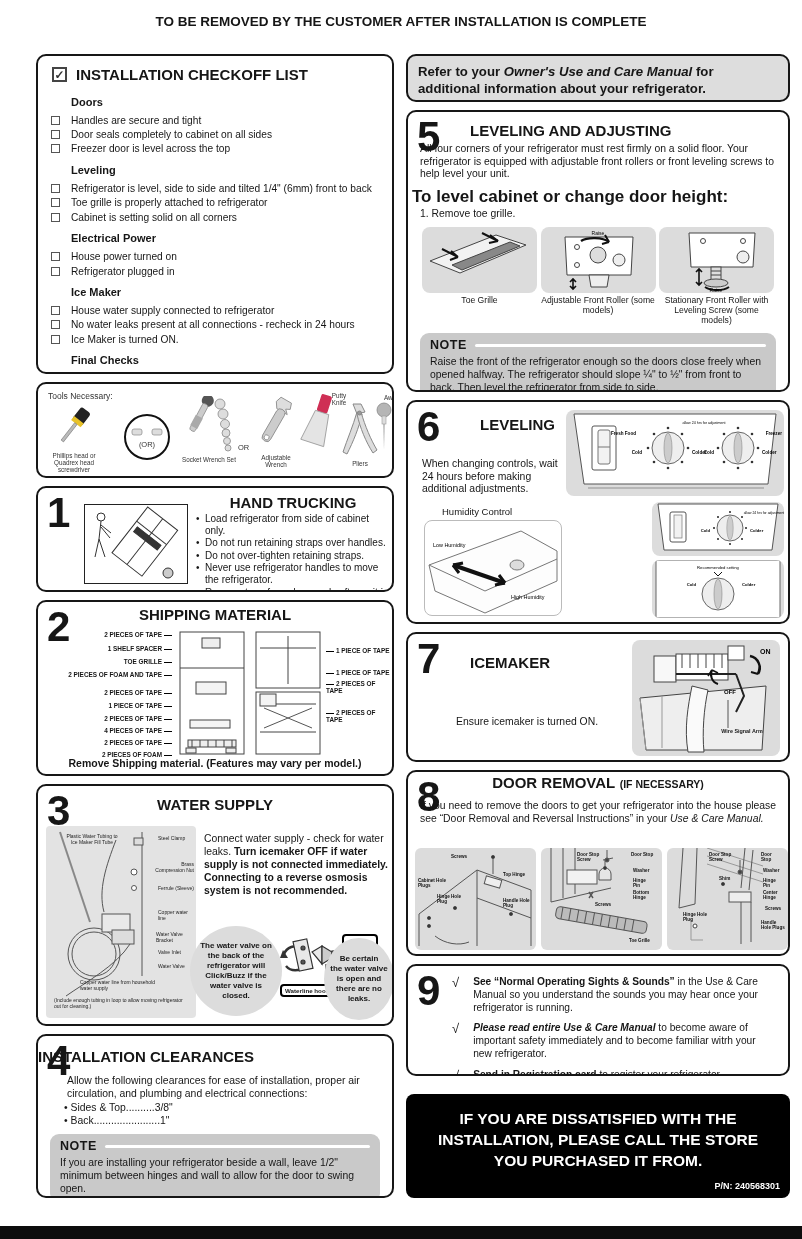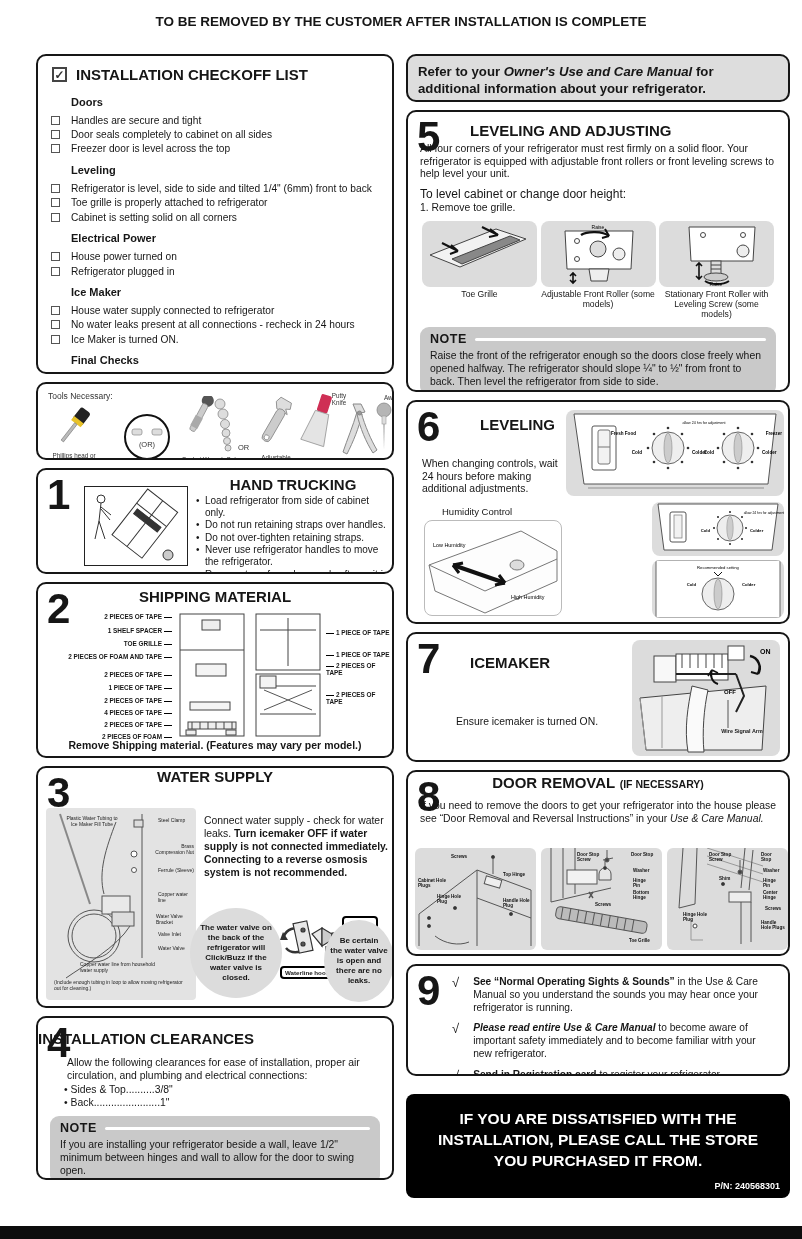--- a/index.html
+++ b/index.html
@@ -14,21 +14,21 @@
 .sec-title{font-weight:bold;font-size:15px;}
 .small-note{font-size:10.4px;line-height:1.22;}
 
 .ck-titlerow{display:flex;align-items:center;gap:9px;padding:10px 0 4px 14px;}
 .ck-big{width:15px;height:15px;border:2px solid #444;display:flex;align-items:center;justify-content:center;font-size:12px;font-weight:bold;color:#333;}
 .ck-head{font-weight:bold;font-size:11px;margin:9px 0 7px 33px;}
 .ck-item{display:flex;align-items:flex-start;padding-left:13px;margin-bottom:2.5px;}
 .ckbox{width:9px;height:9px;border:1.2px solid #555;margin-top:1px;flex:none;}
 .ck-lab{font-size:10.2px;margin-left:11px;line-height:1.15;}
 
-.tools{height:78px;}
+.tools{height:96px;}
 .tools-title{position:absolute;left:10px;top:7px;font-size:8.5px;color:#333;}
 .tool{position:absolute;text-align:center;}
 .t-lab{font-size:6.3px;color:#333;line-height:1.15;}
 .orcircle{width:46px;height:46px;border:2px solid #111;border-radius:50%;background:#fff;display:flex;flex-direction:column;align-items:center;justify-content:center;gap:1px;}
 .or-word{font-size:7.5px;color:#333;}
 
 .ht-img{position:absolute;left:46px;top:16px;width:104px;height:80px;border:1.5px solid #222;background:#fff;}
 .ht-body{position:absolute;left:158px;top:6px;width:194px;}
 .ht-body .sec-title{text-align:center;margin-bottom:2px;}
 .bullet{font-size:10px;line-height:1.16;padding-left:9px;position:relative;margin-bottom:1px;}
@@ -309,21 +309,21 @@
       <div class="shipR" style="top:20px">1 PIECE OF TAPE</div>
       <div class="shipR" style="top:42px">1 PIECE OF TAPE</div>
       <div class="shipR" style="top:53px">2 PIECES OF TAPE</div>
       <div class="shipR" style="top:82px">2 PIECES OF TAPE</div>
     </div>
     <div class="ship-footer">Remove Shipping material. (Features may vary per model.)</div>
   </div>
 
   <div class="box" style="height:242px">
     <div class="bignum">3</div>
-    <div class="sec-title" style="text-align:center;">WATER SUPPLY</div>
+    <div class="sec-title" style="text-align:center;padding-top:10px">WATER SUPPLY</div>
     <div class="wd">
       <svg width="150" height="192" viewBox="0 0 150 192">
         <g stroke="#555" fill="none" stroke-width="1">
           <line x1="96" y1="6" x2="96" y2="150"></line>
           <path d="M14,6 L44,96" stroke-width="2" stroke="#888"></path>
           <path d="M70,14 C60,40 52,64 58,86"></path>
           <circle cx="48" cy="128" r="26"></circle>
           <circle cx="48" cy="128" r="22"></circle>
           <rect x="56" y="88" width="28" height="18" fill="#e9e9e9"></rect>
           <rect x="66" y="104" width="22" height="14" fill="#ddd"></rect>
@@ -392,21 +392,21 @@
 <div class="col-r">
 
   <div class="box refer">
     <div class="refer-text"><span>Refer to your </span><span class="bi">Owner's Use and Care Manual</span><span> for additional information about your refrigerator.</span></div>
   </div>
 
   <div class="box" style="height:282px">
     <div class="bignum">5</div>
     <div class="sec-title" style="padding:10px 0 4px 62px">LEVELING AND ADJUSTING</div>
     <div class="small-note" style="padding:0 12px">All four corners of your refrigerator must rest firmly on a solid floor. Your refrigerator is equipped with adjustable front rollers or front leveling screws to help level your unit.</div>
-    <div style="font-weight:normal;font-size:12px;padding:6px 12px 1px">To level cabinet or change door height:</div>
+    <div style="font-weight:bold;font-size:17px;padding:6px 4px 1px">To level cabinet or change door height:</div>
     <div class="small-note" style="padding:0 12px">1. Remove toe grille.</div>
     <div class="lv-row">
       <div class="lv-item">
         <div class="lv-fig">
           <svg width="115" height="66" viewBox="0 0 115 66">
             <g stroke="#444" stroke-width="1" fill="#eee">
               <path d="M8,34 L74,8 L104,18 L38,46 Z" fill="#f2f2f2"></path>
               <path d="M30,38 L88,15 L98,19 L40,43 Z" fill="#888"></path>
               <path d="M20,22 L36,30 M36,30 L29,24 M36,30 L28,33" stroke="#111" stroke-width="2" fill="none"></path>
               <path d="M60,6 L76,14" stroke="#111" stroke-width="2"></path>

